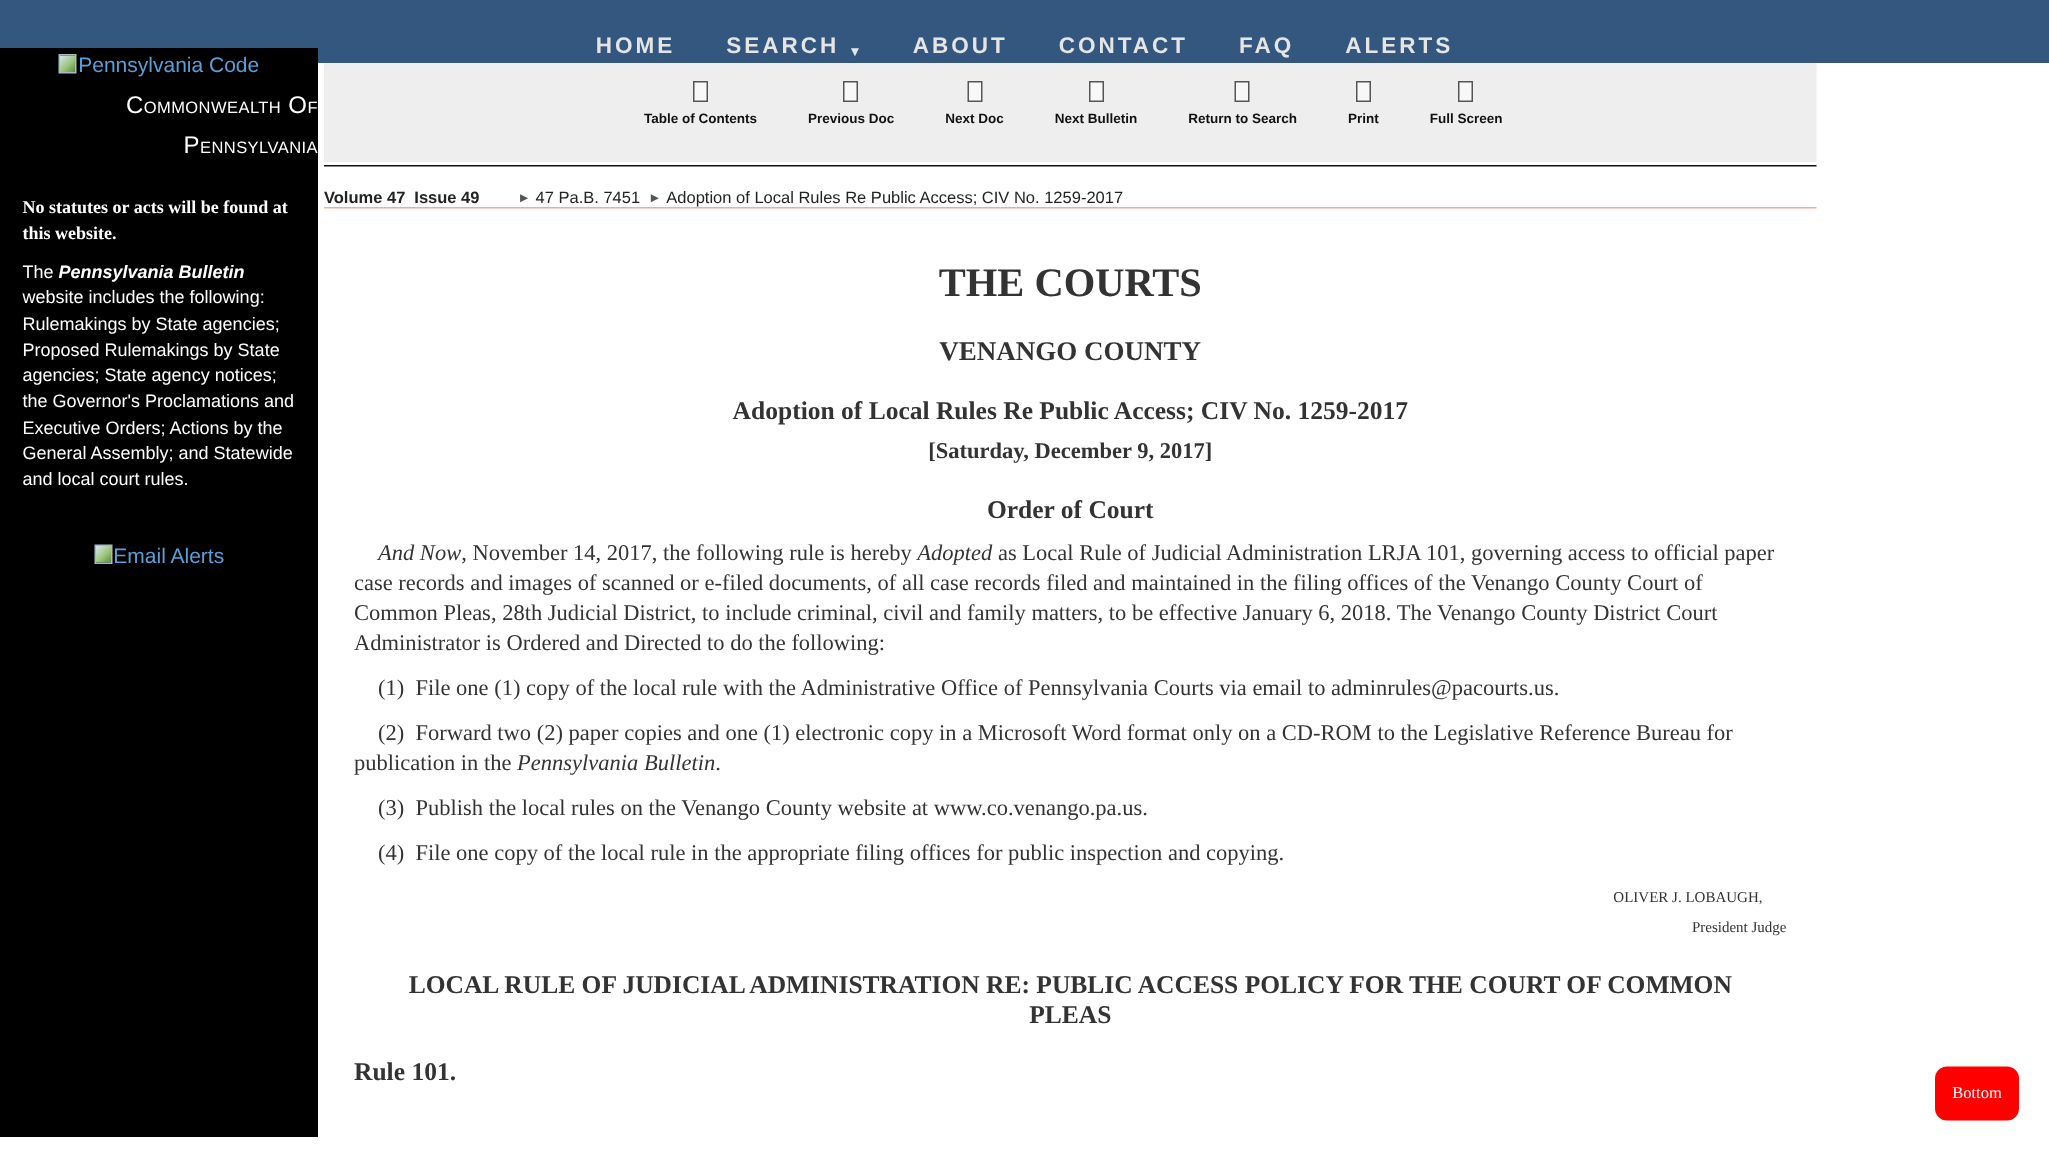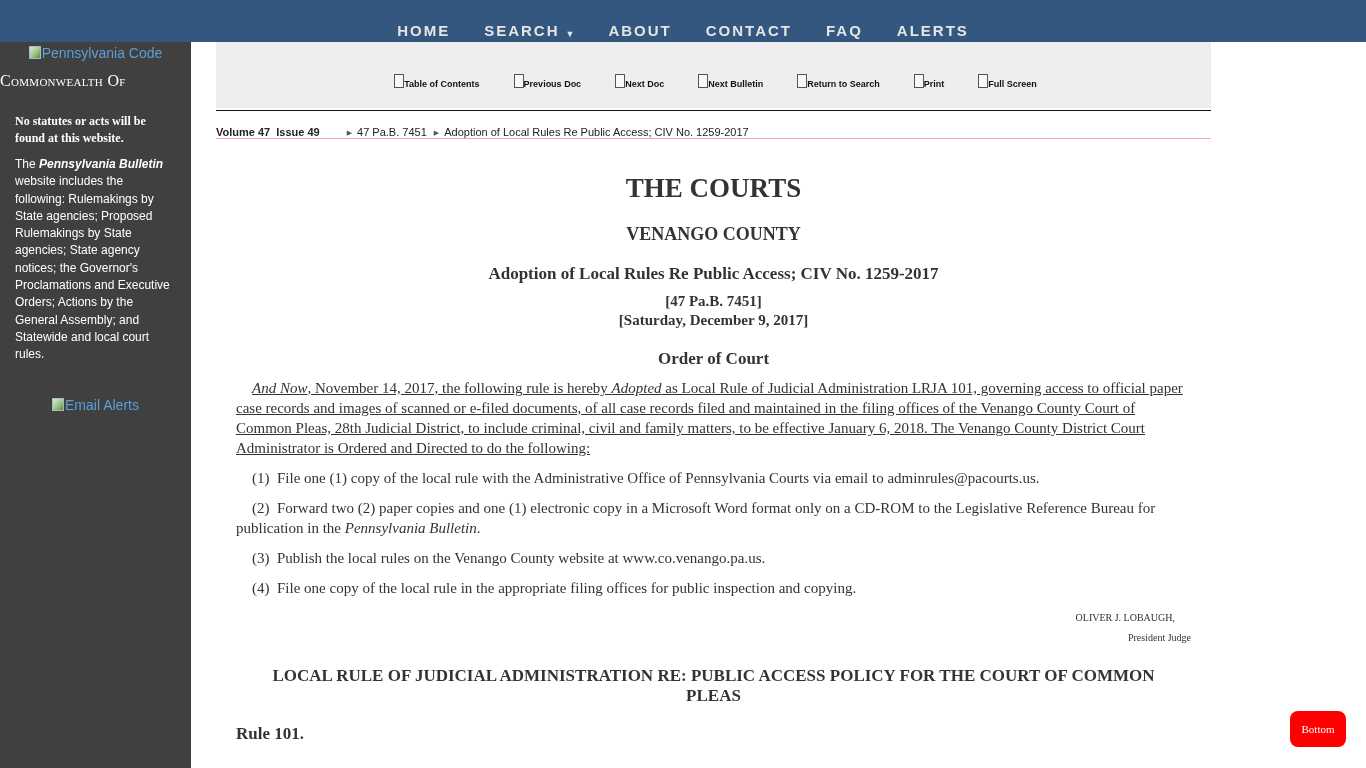--- a/index.html
+++ b/index.html
@@ -13,34 +13,34 @@
   }
   .topnav .nav-item {
     font-family: "Liberation Sans", sans-serif; font-weight: bold; color: #e5e5e5;
     font-size: 15px; letter-spacing: 2px; margin: 0 17px; cursor: pointer;
     display: flex; align-items: flex-end; height: 36px;
   }
   .topnav .caret { font-size: 9px; margin-left: 6px; letter-spacing: 0; }
 
   
   .sidebar {
-    position: absolute; left: 0; top: 42px; width: 191px; height: 726px;
-    background: #404040; color: #ffffff;
+    position: absolute; left: 0; top: 32px; width: 212px; height: 726px;
+    background: #000000; color: #ffffff;
   }
   .sidebar .logo-link {
     display: block; text-align: center; margin-top: 3px;
     font-family: "Liberation Sans", sans-serif; font-size: 14px; color: #5b9fd8;
   }
   .sidebar .broken-img {
     display: inline-block; width: 12px; height: 13px; vertical-align: -1px; margin-right: 1px;
     background: linear-gradient(135deg, #d7e6f5 0%, #9ec77f 55%, #5a8d3a 100%);
     border: 1px solid #a8b8c8;
   }
   .sidebar .commonwealth {
-    text-align: left; font-family: Liberation Serif, serif; font-size: 16px;
+    text-align: right; font-family: Liberation Sans, sans-serif; font-size: 16px;
     line-height: 27px; margin-top: 6px; font-variant: small-caps; letter-spacing: 0.3px;
   }
   .sidebar .notice {
     font-family: Liberation Serif, serif; font-weight: bold; font-size: 12px;
     line-height: 17px; padding: 0 15px; margin-top: 19px;
   }
   .sidebar .desc {
     font-family: "Liberation Sans", sans-serif; font-size: 12px; line-height: 17.3px;
     padding: 0 15px; margin-top: 9px;
   }
@@ -49,21 +49,21 @@
     display: block; text-align: center; margin-top: 33px;
     font-family: "Liberation Sans", sans-serif; font-size: 14px; color: #5b9fd8;
   }
 
   
   .toolbar {
     position: absolute; left: 216px; top: 42px; width: 995px; height: 66px;
     background: #eeeeee; display: flex; justify-content: center; padding-left: 4px;
   }
   .tool {
-    display: flex; flex-direction: row; align-items: center; cursor: pointer;
+    display: flex; flex-direction: column; align-items: center; cursor: pointer;
     margin: 0 17px; padding-top: 12px;
   }
   .tool .glyph {
     width: 10px; height: 14px; border: 1px solid #555555; background: #f8f8f8;
   }
   .tool .label {
     font-family: "Liberation Sans", sans-serif; font-weight: bold; font-size: 9px;
     color: #111111; margin-top: 6px; white-space: nowrap;
   }
 
@@ -84,21 +84,21 @@
   .doc {
     position: absolute; left: 236px; top: 170px; width: 955px;
     font-family: "Liberation Serif", serif; color: #333333;
   }
   .doc .h-courts { text-align: center; font-size: 27px; font-weight: bold; line-height: 36px; }
   .doc .h-county { text-align: center; font-size: 18px; font-weight: bold; margin-top: 16px; line-height: 24px; }
   .doc .h-title { text-align: center; font-size: 17px; font-weight: bold; margin-top: 16px; line-height: 24px; }
   .doc .h-cite { text-align: center; font-size: 15px; font-weight: bold; margin-top: 6px; line-height: 19px; }
   .doc .h-order { text-align: center; font-size: 17px; font-weight: bold; margin-top: 18px; line-height: 22px; }
   .doc p { font-size: 15px; line-height: 20px; }
-  .doc p.intro { margin-top: 8px; text-indent: 16px; text-decoration: underline; }
+  .doc p.intro { margin-top: 8px; text-indent: 16px; }
   .doc p.item { margin-top: 10px; text-indent: 16px; }
   .doc p.by { margin-top: 10px; font-style: italic; }
   .doc .sig { text-align: right; font-size: 10px; line-height: 20px; margin-top: 10px; }
   .doc .sig .name { padding-right: 16px; }
   .doc .h-rule { text-align: center; font-size: 17px; font-weight: bold; margin-top: 18px; line-height: 20px; padding: 0 8px; }
   .doc .rule-no { font-size: 17px; font-weight: bold; margin-top: 18px; }
 
   
   .bottom-btn {
     position: absolute; left: 1290px; top: 711px; width: 56px; height: 36px;
@@ -130,20 +130,21 @@
       <span>ALERTS</span>
     </div>
 </div>
 
 <div class="sidebar">
   <a class="logo-link">
     <span class="broken-img"></span><span>Pennsylvania Code</span>
   </a>
   <div class="commonwealth">
     <div>Commonwealth Of</div>
+    <div>Pennsylvania</div>
   </div>
   <div class="notice">No statutes or acts will be found at this website.</div>
   <div class="desc"><span>The </span><i>Pennsylvania Bulletin</i><span> website includes the following: Rulemakings by State agencies; Proposed Rulemakings by State agencies; State agency notices; the Governor's Proclamations and Executive Orders; Actions by the General Assembly; and Statewide and local court rules.</span></div>
   <a class="email-link">
     <span class="broken-img"></span><span>Email Alerts</span>
   </a>
 </div>
 
 <div class="toolbar">
   <div class="tool">
@@ -182,21 +183,20 @@
     <span class="arrow">▶</span><span>47 Pa.B. 7451</span>
     <span class="arrow second">▶</span><span>Adoption of Local Rules Re Public Access; CIV No. 1259-2017</span>
   </span>
 </div>
 
 <div class="doc">
   <div class="h-courts">THE COURTS</div>
   <div class="h-county">VENANGO COUNTY</div>
   <div class="h-title">Adoption of Local Rules Re Public Access; CIV No. 1259-2017</div>
   <div class="h-cite">
-    <div>[47 Pa.B. 7451]</div>
     <div>[Saturday, December 9, 2017]</div>
   </div>
   <div class="h-order">Order of Court</div>
   <p class="intro"><i>And Now</i><span>, November 14, 2017, the following rule is hereby </span><i>Adopted</i><span> as Local Rule of Judicial Administration LRJA 101, governing access to official paper case records and images of scanned or e-filed documents, of all case records filed and maintained in the filing offices of the Venango County Court of Common Pleas, 28th Judicial District, to include criminal, civil and family matters, to be effective January 6, 2018. The Venango County District Court Administrator is Ordered and Directed to do the following:</span></p>
   <p class="item" style="white-space: pre-wrap;">(1)  File one (1) copy of the local rule with the Administrative Office of Pennsylvania Courts via email to adminrules@pacourts.us.</p>
   <p class="item" style="white-space: pre-wrap;"><span>(2)  Forward two (2) paper copies and one (1) electronic copy in a Microsoft Word format only on a CD-ROM to the Legislative Reference Bureau for publication in the </span><i>Pennsylvania Bulletin</i><span>.</span></p>
   <p class="item" style="white-space: pre-wrap;">(3)  Publish the local rules on the Venango County website at www.co.venango.pa.us.</p>
   <p class="item" style="white-space: pre-wrap;">(4)  File one copy of the local rule in the appropriate filing offices for public inspection and copying.</p>
   <div class="sig">
     <div class="name">OLIVER J. LOBAUGH,</div>

